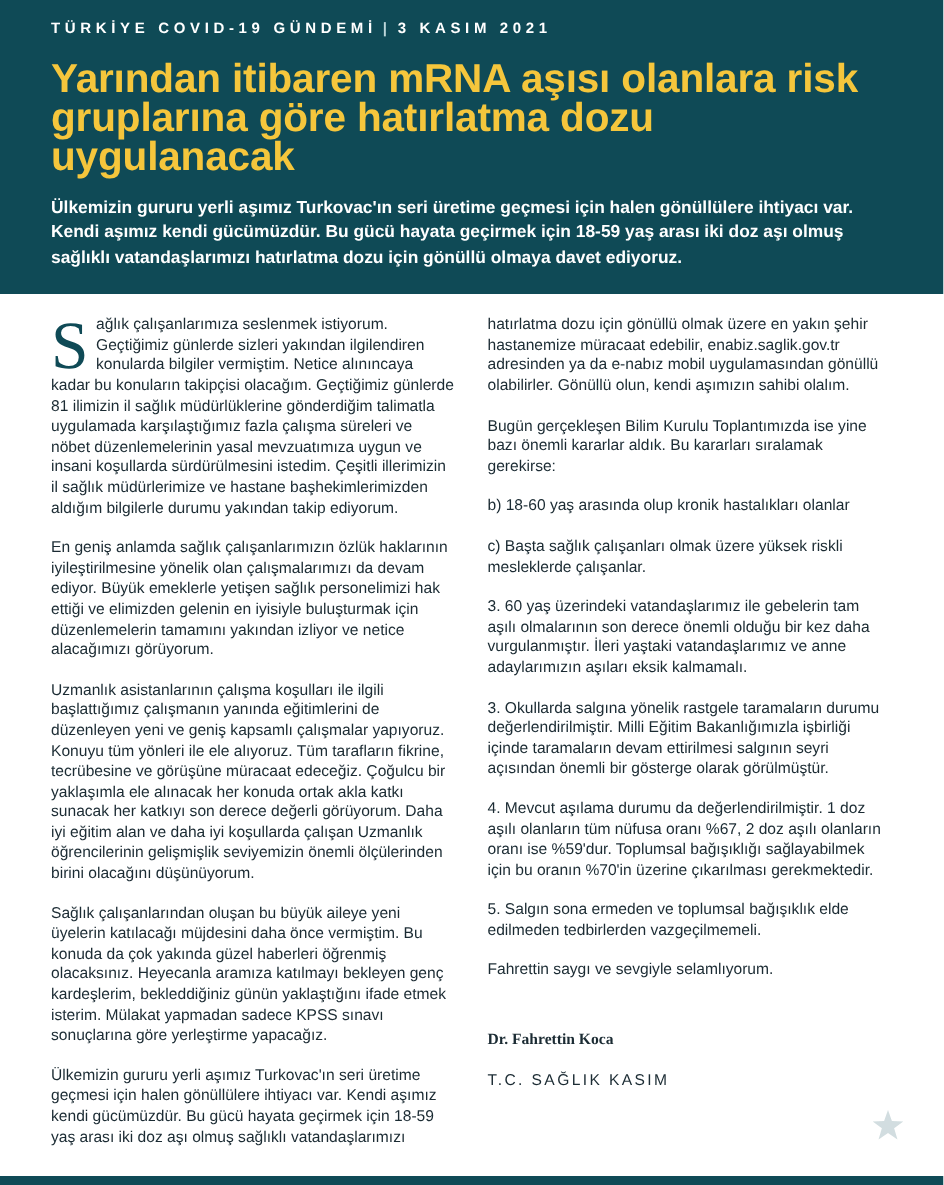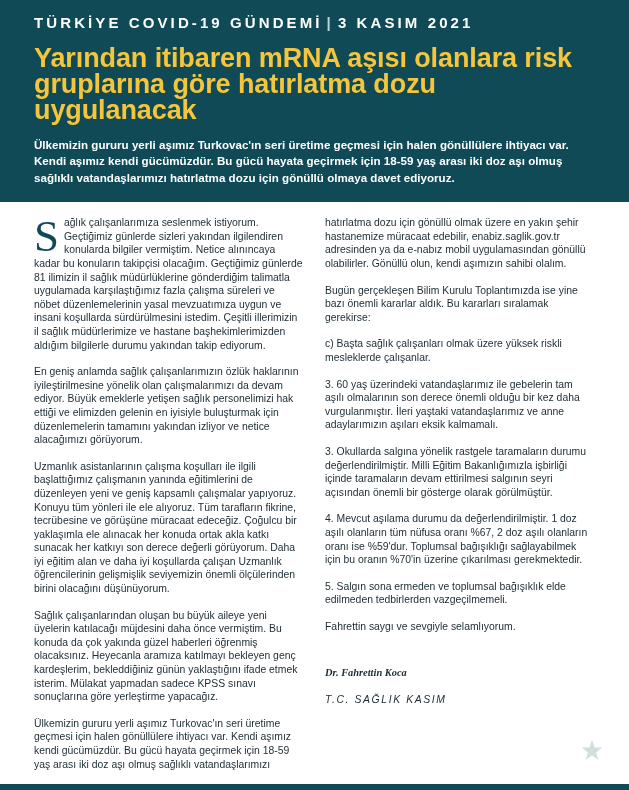--- a/index.html
+++ b/index.html
@@ -21,21 +21,21 @@
     box-sizing: border-box;
   }
   
   .header {
     background: #0f4a56;
     color: #ffffff;
     padding: 14px 34px 16px 34px;
     box-sizing: border-box;
   }
   .kicker {
-    font-size: 15px;
+    font-size: 10px;
     letter-spacing: 3.1px;
     font-weight: bold;
     color: #ffffff;
     text-transform: uppercase;
     margin-bottom: 14px;
     white-space: nowrap;
   }
   .kicker .sep {
     color: #bcd6da;
     padding: 0 4px;
@@ -87,21 +87,20 @@
     color: #0f4a56;
     padding: 2px 5px 0 0;
   }
   .list-para {
     padding-left: 0;
   }
   
   .signature {
     margin-top: 31px;
     padding-top: 2px;
-    font-style: italic;
   }
   .sig-name {
     font-family: "Liberation Serif", serif;
     font-size: 16.5px;
     font-weight: bold;
     color: #0f4a56;
     margin: 0 0 3px 0;
   }
   .sig-title {
     font-size: 8.6px;
@@ -146,20 +145,21 @@
       <p class="dropcap-para"><span class="dropcap">S</span><span>ağlık çalışanlarımıza seslenmek istiyorum. Geçtiğimiz günlerde sizleri yakından ilgilendiren konularda bilgiler vermiştim. Netice alınıncaya kadar bu konuların takipçisi olacağım. Geçtiğimiz günlerde 81 ilimizin il sağlık müdürlüklerine gönderdiğim talimatla uygulamada karşılaştığımız fazla çalışma süreleri ve nöbet düzenlemelerinin yasal mevzuatımıza uygun ve insani koşullarda sürdürülmesini istedim. Çeşitli illerimizin il sağlık müdürlerimize ve hastane başhekimlerimizden aldığım bilgilerle durumu yakından takip ediyorum.</span></p>
       <p>En geniş anlamda sağlık çalışanlarımızın özlük haklarının iyileştirilmesine yönelik olan çalışmalarımızı da devam ediyor. Büyük emeklerle yetişen sağlık personelimizi hak ettiği ve elimizden gelenin en iyisiyle buluşturmak için düzenlemelerin tamamını yakından izliyor ve netice alacağımızı görüyorum.</p>
       <p>Uzmanlık asistanlarının çalışma koşulları ile ilgili başlattığımız çalışmanın yanında eğitimlerini de düzenleyen yeni ve geniş kapsamlı çalışmalar yapıyoruz. Konuyu tüm yönleri ile ele alıyoruz. Tüm tarafların fikrine, tecrübesine ve görüşüne müracaat edeceğiz. Çoğulcu bir yaklaşımla ele alınacak her konuda ortak akla katkı sunacak her katkıyı son derece değerli görüyorum. Daha iyi eğitim alan ve daha iyi koşullarda çalışan Uzmanlık öğrencilerinin gelişmişlik seviyemizin önemli ölçülerinden birini olacağını düşünüyorum.</p>
       <p>Sağlık çalışanlarından oluşan bu büyük aileye yeni üyelerin katılacağı müjdesini daha önce vermiştim. Bu konuda da çok yakında güzel haberleri öğrenmiş olacaksınız. Heyecanla aramıza katılmayı bekleyen genç kardeşlerim, bekleddiğiniz günün yaklaştığını ifade etmek isterim. Mülakat yapmadan sadece KPSS sınavı sonuçlarına göre yerleştirme yapacağız.</p>
       <p>Ülkemizin gururu yerli aşımız Turkovac'ın seri üretime geçmesi için halen gönüllülere ihtiyacı var. Kendi aşımız kendi gücümüzdür. Bu gücü hayata geçirmek için 18-59 yaş arası iki doz aşı olmuş sağlıklı vatandaşlarımızı</p>
     </div>
 
     <div class="col">
       <p>hatırlatma dozu için gönüllü olmak üzere en yakın şehir hastanemize müracaat edebilir, enabiz.saglik.gov.tr adresinden ya da e-nabız mobil uygulamasından gönüllü olabilirler. Gönüllü olun, kendi aşımızın sahibi olalım.</p>
       <p>Bugün gerçekleşen Bilim Kurulu Toplantımızda ise yine bazı önemli kararlar aldık. Bu kararları sıralamak gerekirse:</p>
+      <p class="list-para">b) 18-60 yaş arasında olup  kronik hastalıkları olanlar</p>
       <p class="list-para">c) Başta sağlık çalışanları olmak üzere yüksek riskli mesleklerde çalışanlar.</p>
       <p class="num-para">3. 60 yaş üzerindeki vatandaşlarımız ile gebelerin tam aşılı olmalarının son derece önemli olduğu bir kez daha vurgulanmıştır. İleri yaştaki vatandaşlarımız ve anne adaylarımızın aşıları eksik kalmamalı.</p>
       <p class="num-para">3. Okullarda salgına yönelik rastgele taramaların durumu değerlendirilmiştir. Milli Eğitim Bakanlığımızla işbirliği içinde taramaların devam ettirilmesi salgının seyri açısından önemli bir gösterge olarak görülmüştür.</p>
       <p class="num-para">4. Mevcut aşılama durumu da değerlendirilmiştir. 1 doz aşılı olanların tüm nüfusa oranı %67, 2 doz aşılı olanların oranı ise %59'dur. Toplumsal bağışıklığı sağlayabilmek için bu oranın %70'in üzerine çıkarılması gerekmektedir.</p>
       <p class="num-para">5. Salgın sona ermeden ve toplumsal bağışıklık elde edilmeden tedbirlerden vazgeçilmemeli.</p>
       <p>Fahrettin saygı ve sevgiyle selamlıyorum.</p>
 
       <div class="signature">
         <p class="sig-name">Dr. Fahrettin Koca</p>
         <p class="sig-title">T.C. SAĞLIK KASIM</p>

